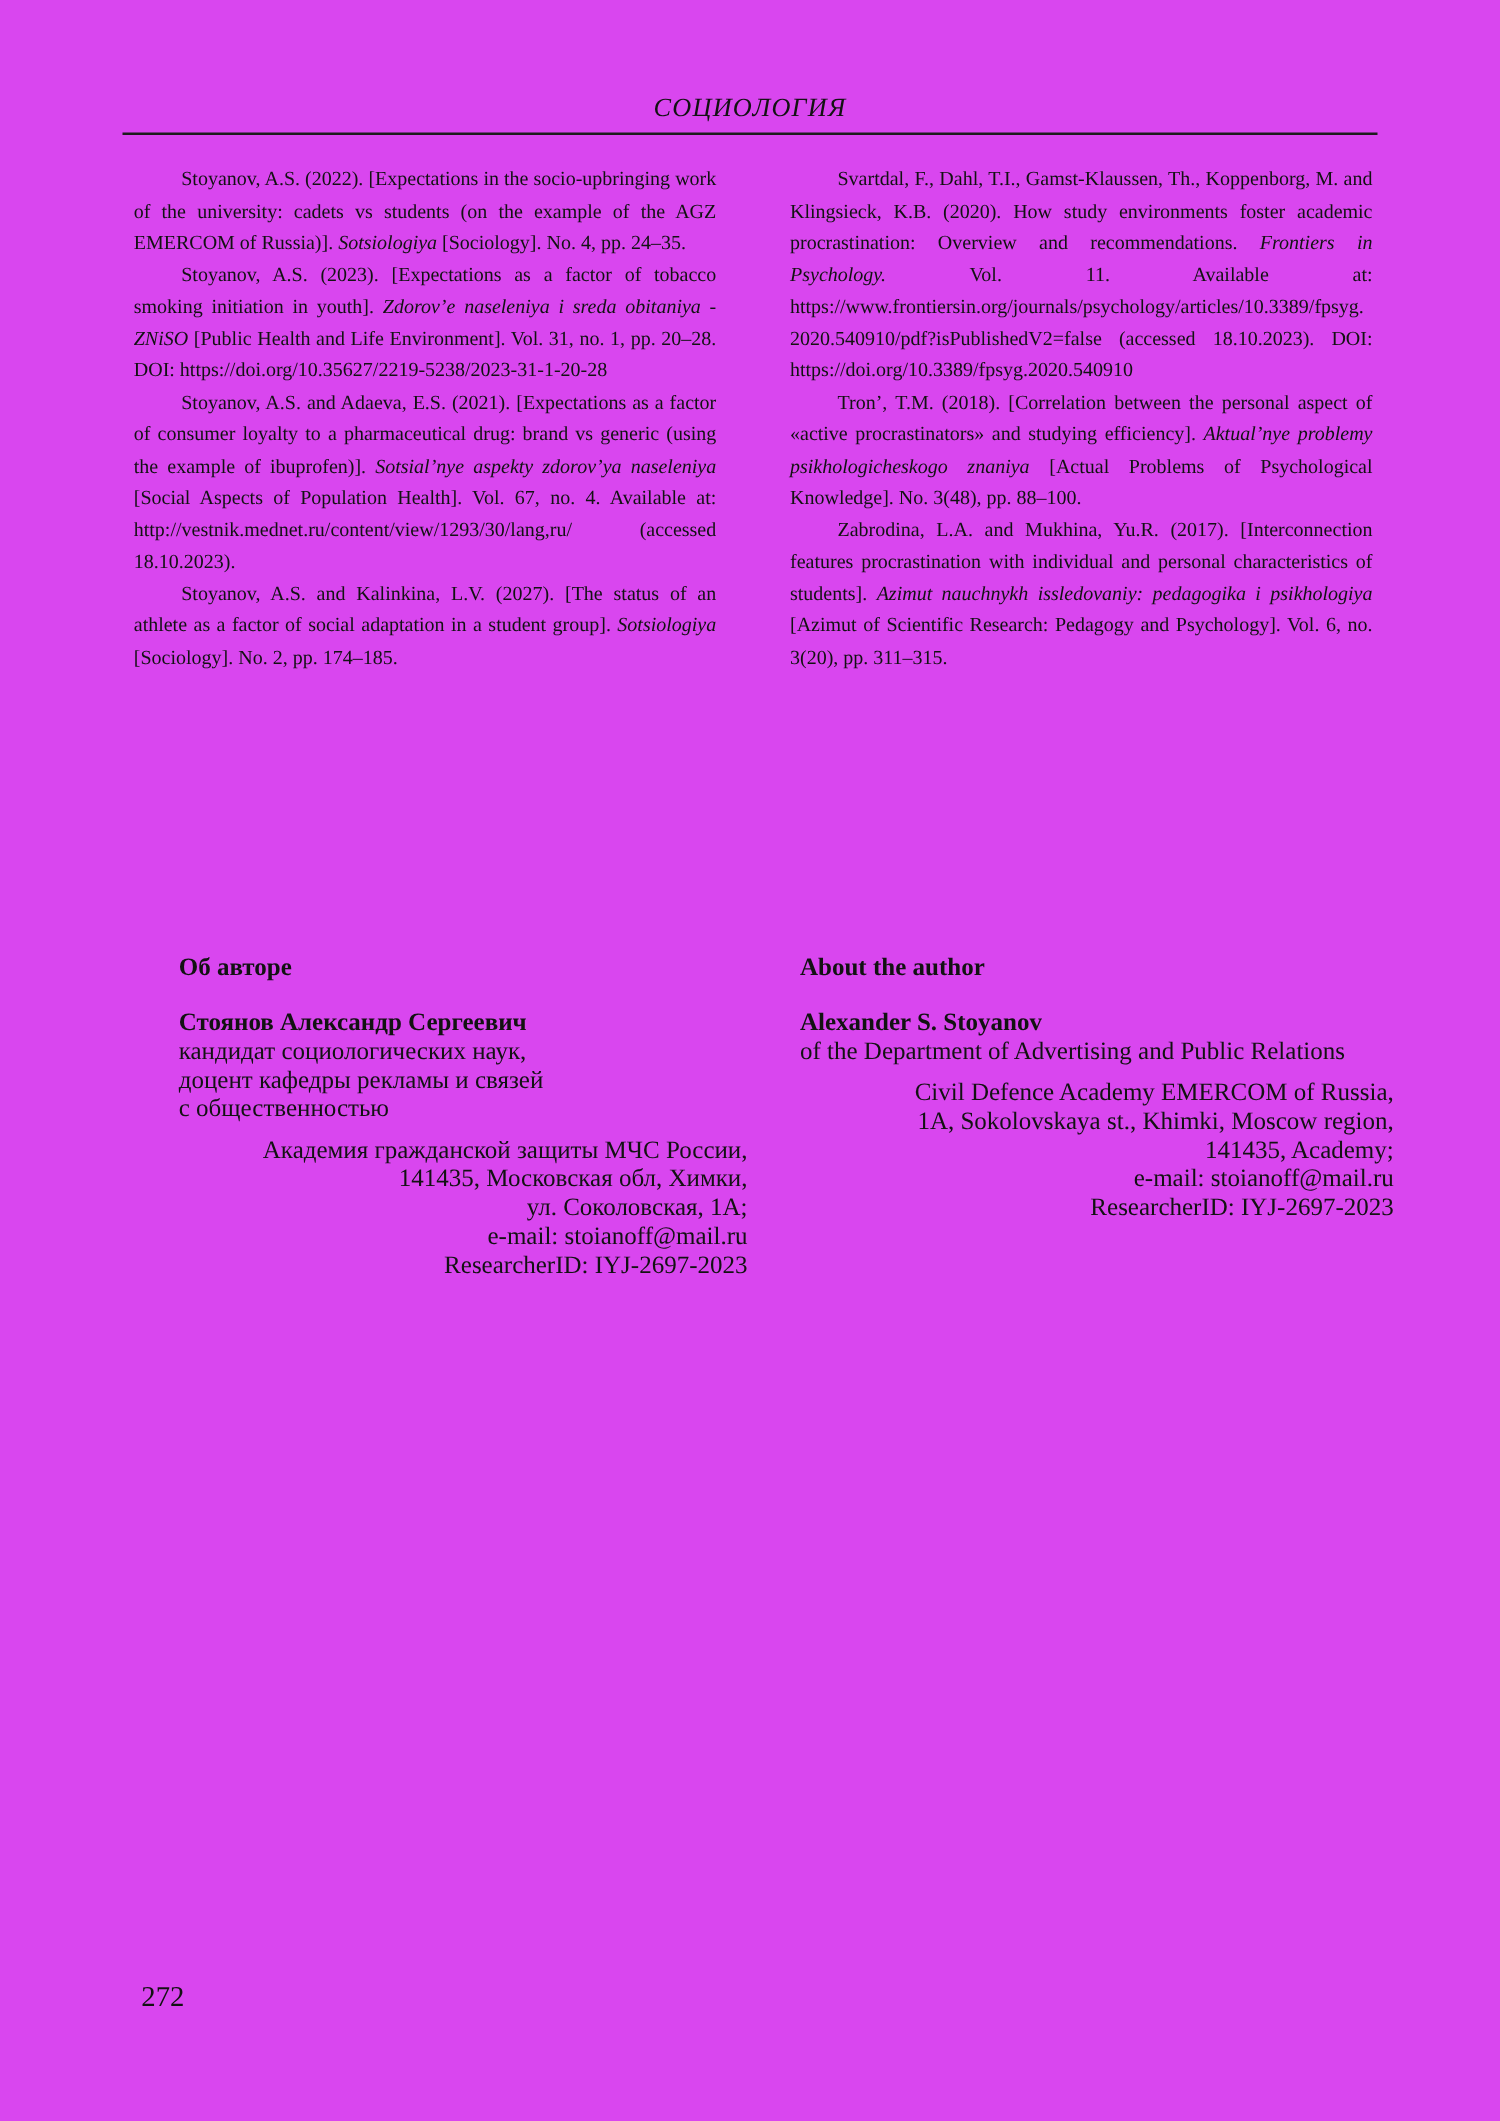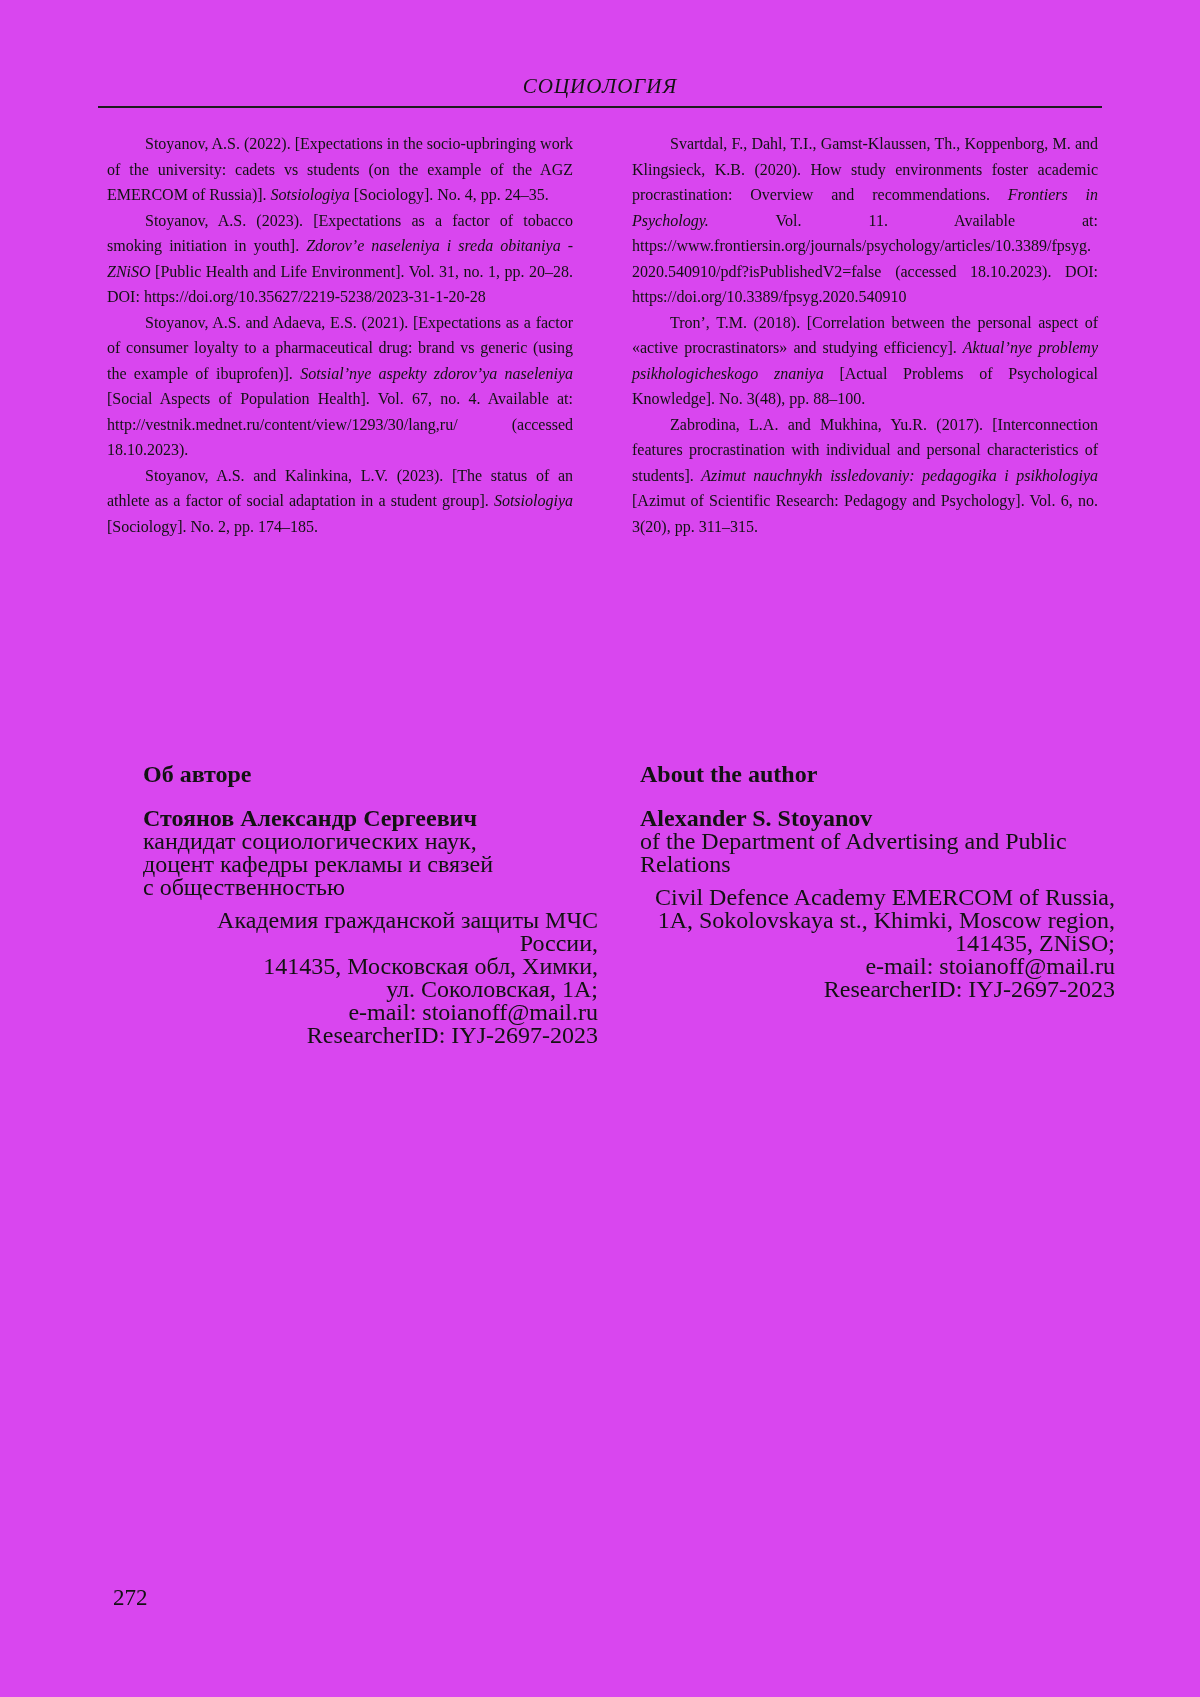--- a/index.html
+++ b/index.html
@@ -36,21 +36,21 @@
     text-align: justify;
   }
   .col-left  { left: 107px; }
   .col-right { left: 632px; }
   p.ref { margin: 0; text-indent: 38px; }
   .it  { font-style: italic; }
   .url { overflow-wrap: break-word; }
   .about {
     position: absolute;
     top: 763px;
-    font-size: 24px;
+    font-size: 20px;
     line-height: 23px;
   }
   .about-left  { left: 143px; width: 455px; }
   .about-right { left: 640px; width: 475px; }
   .about-heading { font-weight: bold; margin: 0 0 21px 0; }
   .about-name { font-weight: bold; }
   .about-block { margin: 0; }
   .about-block.affil { margin-top: 10px; text-align: right; }
   .page-number {
     position: absolute;
@@ -63,21 +63,21 @@
 <body>
 
 <div class="page">
   <div class="section-title">СОЦИОЛОГИЯ</div>
   <div class="header-rule"></div>
 
   <div class="col col-left" id="refs-left">
       <p class="ref"><span>Stoyanov, A.S. (2022). [Expectations in the socio-upbringing work of the university: cadets vs students (on the example of the AGZ EMERCOM of Russia)]. </span><span class="it">Sotsiologiya</span><span> [Sociology]. No. 4, pp. 24–35.</span></p>
       <p class="ref"><span>Stoyanov, A.S. (2023). [Expectations as a factor of tobacco smoking initiation in youth]. </span><span class="it">Zdorov’e naseleniya i sreda obitaniya - ZNiSO</span><span> [Public Health and Life Environment]. Vol. 31, no. 1, pp. 20–28. DOI: </span><span class="url">https://doi.org/10.35627/2219-5238/2023-31-1-20-28</span></p>
       <p class="ref"><span>Stoyanov, A.S. and Adaeva, E.S. (2021). [Expectations as a factor of consumer loyalty to a pharmaceutical drug: brand vs generic (using the example of ibuprofen)]. </span><span class="it">Sotsial’nye aspekty zdorov’ya naseleniya</span><span> [Social Aspects of Population Health]. Vol. 67, no. 4. Available at: </span><span class="url">http://vestnik.mednet.ru/content/view/1293/30/lang,ru/</span><span> (accessed 18.10.2023).</span></p>
-      <p class="ref"><span>Stoyanov, A.S. and Kalinkina, L.V. (2023). [The status of an athlete as a factor of social adaptation in a student group]. </span><span class="it">Sotsiologiya</span><span> [Sociology]. No. 2, pp. 174–185.</span></p>
+      <p class="ref"><span>Stoyanov, A.S. and Kalinkina, L.V. (2027). [The status of an athlete as a factor of social adaptation in a student group]. </span><span class="it">Sotsiologiya</span><span> [Sociology]. No. 2, pp. 174–185.</span></p>
     </div>
   <div class="col col-right" id="refs-right">
       <p class="ref"><span>Svartdal, F., Dahl, T.I., Gamst-Klaussen, Th., Koppenborg, M. and Klingsieck, K.B. (2020). How study environments foster academic procrastination: Overview and recommendations. </span><span class="it">Frontiers in Psychology.</span><span> Vol. 11. Available at: </span><span class="url">https://www.frontiersin.org/journals/psychology/articles/10.3389/fpsyg.2020.540910/pdf?isPublishedV2=false</span><span> (accessed 18.10.2023). DOI: </span><span class="url">https://doi.org/10.3389/fpsyg.2020.540910</span></p>
       <p class="ref"><span>Tron’, T.M. (2018). [Correlation between the personal aspect of «active procrastinators» and studying efficiency]. </span><span class="it">Aktual’nye problemy psikhologicheskogo znaniya</span><span> [Actual Problems of Psychological Knowledge]. No. 3(48), pp. 88–100.</span></p>
       <p class="ref"><span>Zabrodina, L.A. and Mukhina, Yu.R. (2017). [Interconnection features procrastination with individual and personal characteristics of students]. </span><span class="it">Azimut nauchnykh issledovaniy: pedagogika i psikhologiya</span><span> [Azimut of Scientific Research: Pedagogy and Psychology]. Vol. 6, no. 3(20), pp. 311–315.</span></p>
     </div>
 
   <div class="about about-left" id="about-left">
       <div class="about-heading">Об авторе</div>
       <div class="about-block">
@@ -96,20 +96,20 @@
     </div>
   <div class="about about-right" id="about-right">
       <div class="about-heading">About the author</div>
       <div class="about-block">
         <div class="about-name">Alexander S. Stoyanov</div>
         <div class="about-line">of the Department of Advertising and Public Relations</div>
       </div>
       <div class="about-block affil">
         <div class="about-line">Civil Defence Academy EMERCOM of Russia,</div>
         <div class="about-line">1A, Sokolovskaya st., Khimki, Moscow region,</div>
-        <div class="about-line">141435, ZNiSO;</div>
+        <div class="about-line">141435, Academy;</div>
         <div class="about-line">e-mail: stoianoff@mail.ru</div>
         <div class="about-line">ResearcherID: IYJ-2697-2023</div>
       </div>
     </div>
 
   <div class="page-number">272</div>
 </div>
 
 </body></html>

